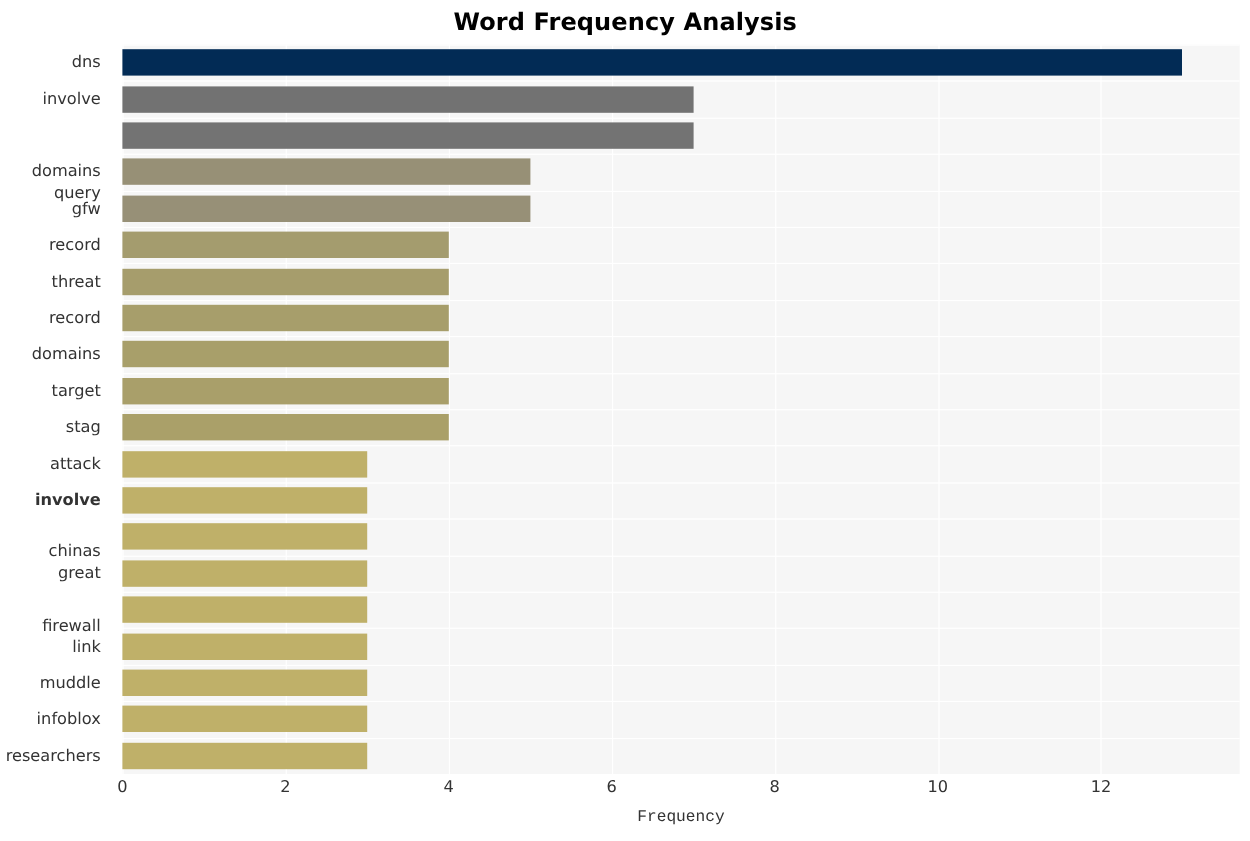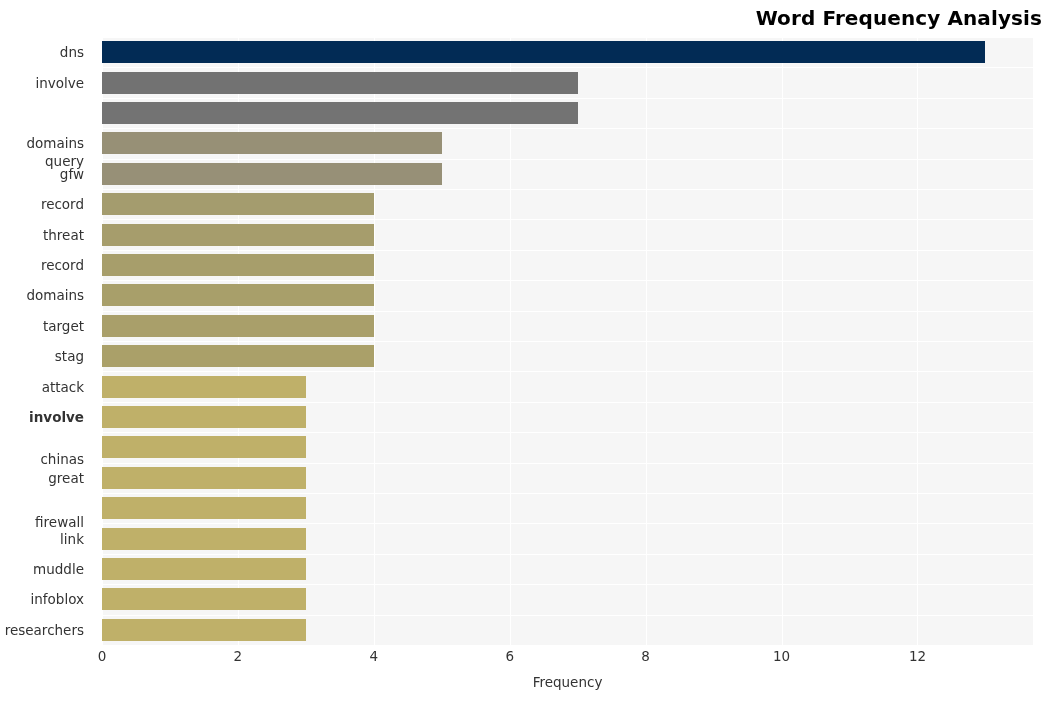--- a/index.html
+++ b/index.html
@@ -22,21 +22,21 @@
     height: 701px;
     background: #ffffff;
   }
 
   
   .chart-title {
     position: absolute;
     left: 0;
     top: 6px;
     width: 1042px;
-    text-align: right;
+    text-align: center;
     font-size: 20px;
     font-weight: bold;
     color: #000000;
     letter-spacing: 0.1px;
   }
 
   
   .plot-area {
     position: absolute;
     left: 102px;
@@ -112,20 +112,21 @@
   }
 
   .xlabel {
     position: absolute;
     left: 102px;
     top: 674px;
     width: 931px;
     text-align: center;
     font-size: 13.5px;
     color: #333333;
+    font-family: Liberation Mono, monospace;
   }
 </style>
 </head>
 <body>
 
 <div class="figure">
 
   <div class="chart-title">Word Frequency Analysis</div>
 
   <div class="ytick-col" id="ytick-col">

